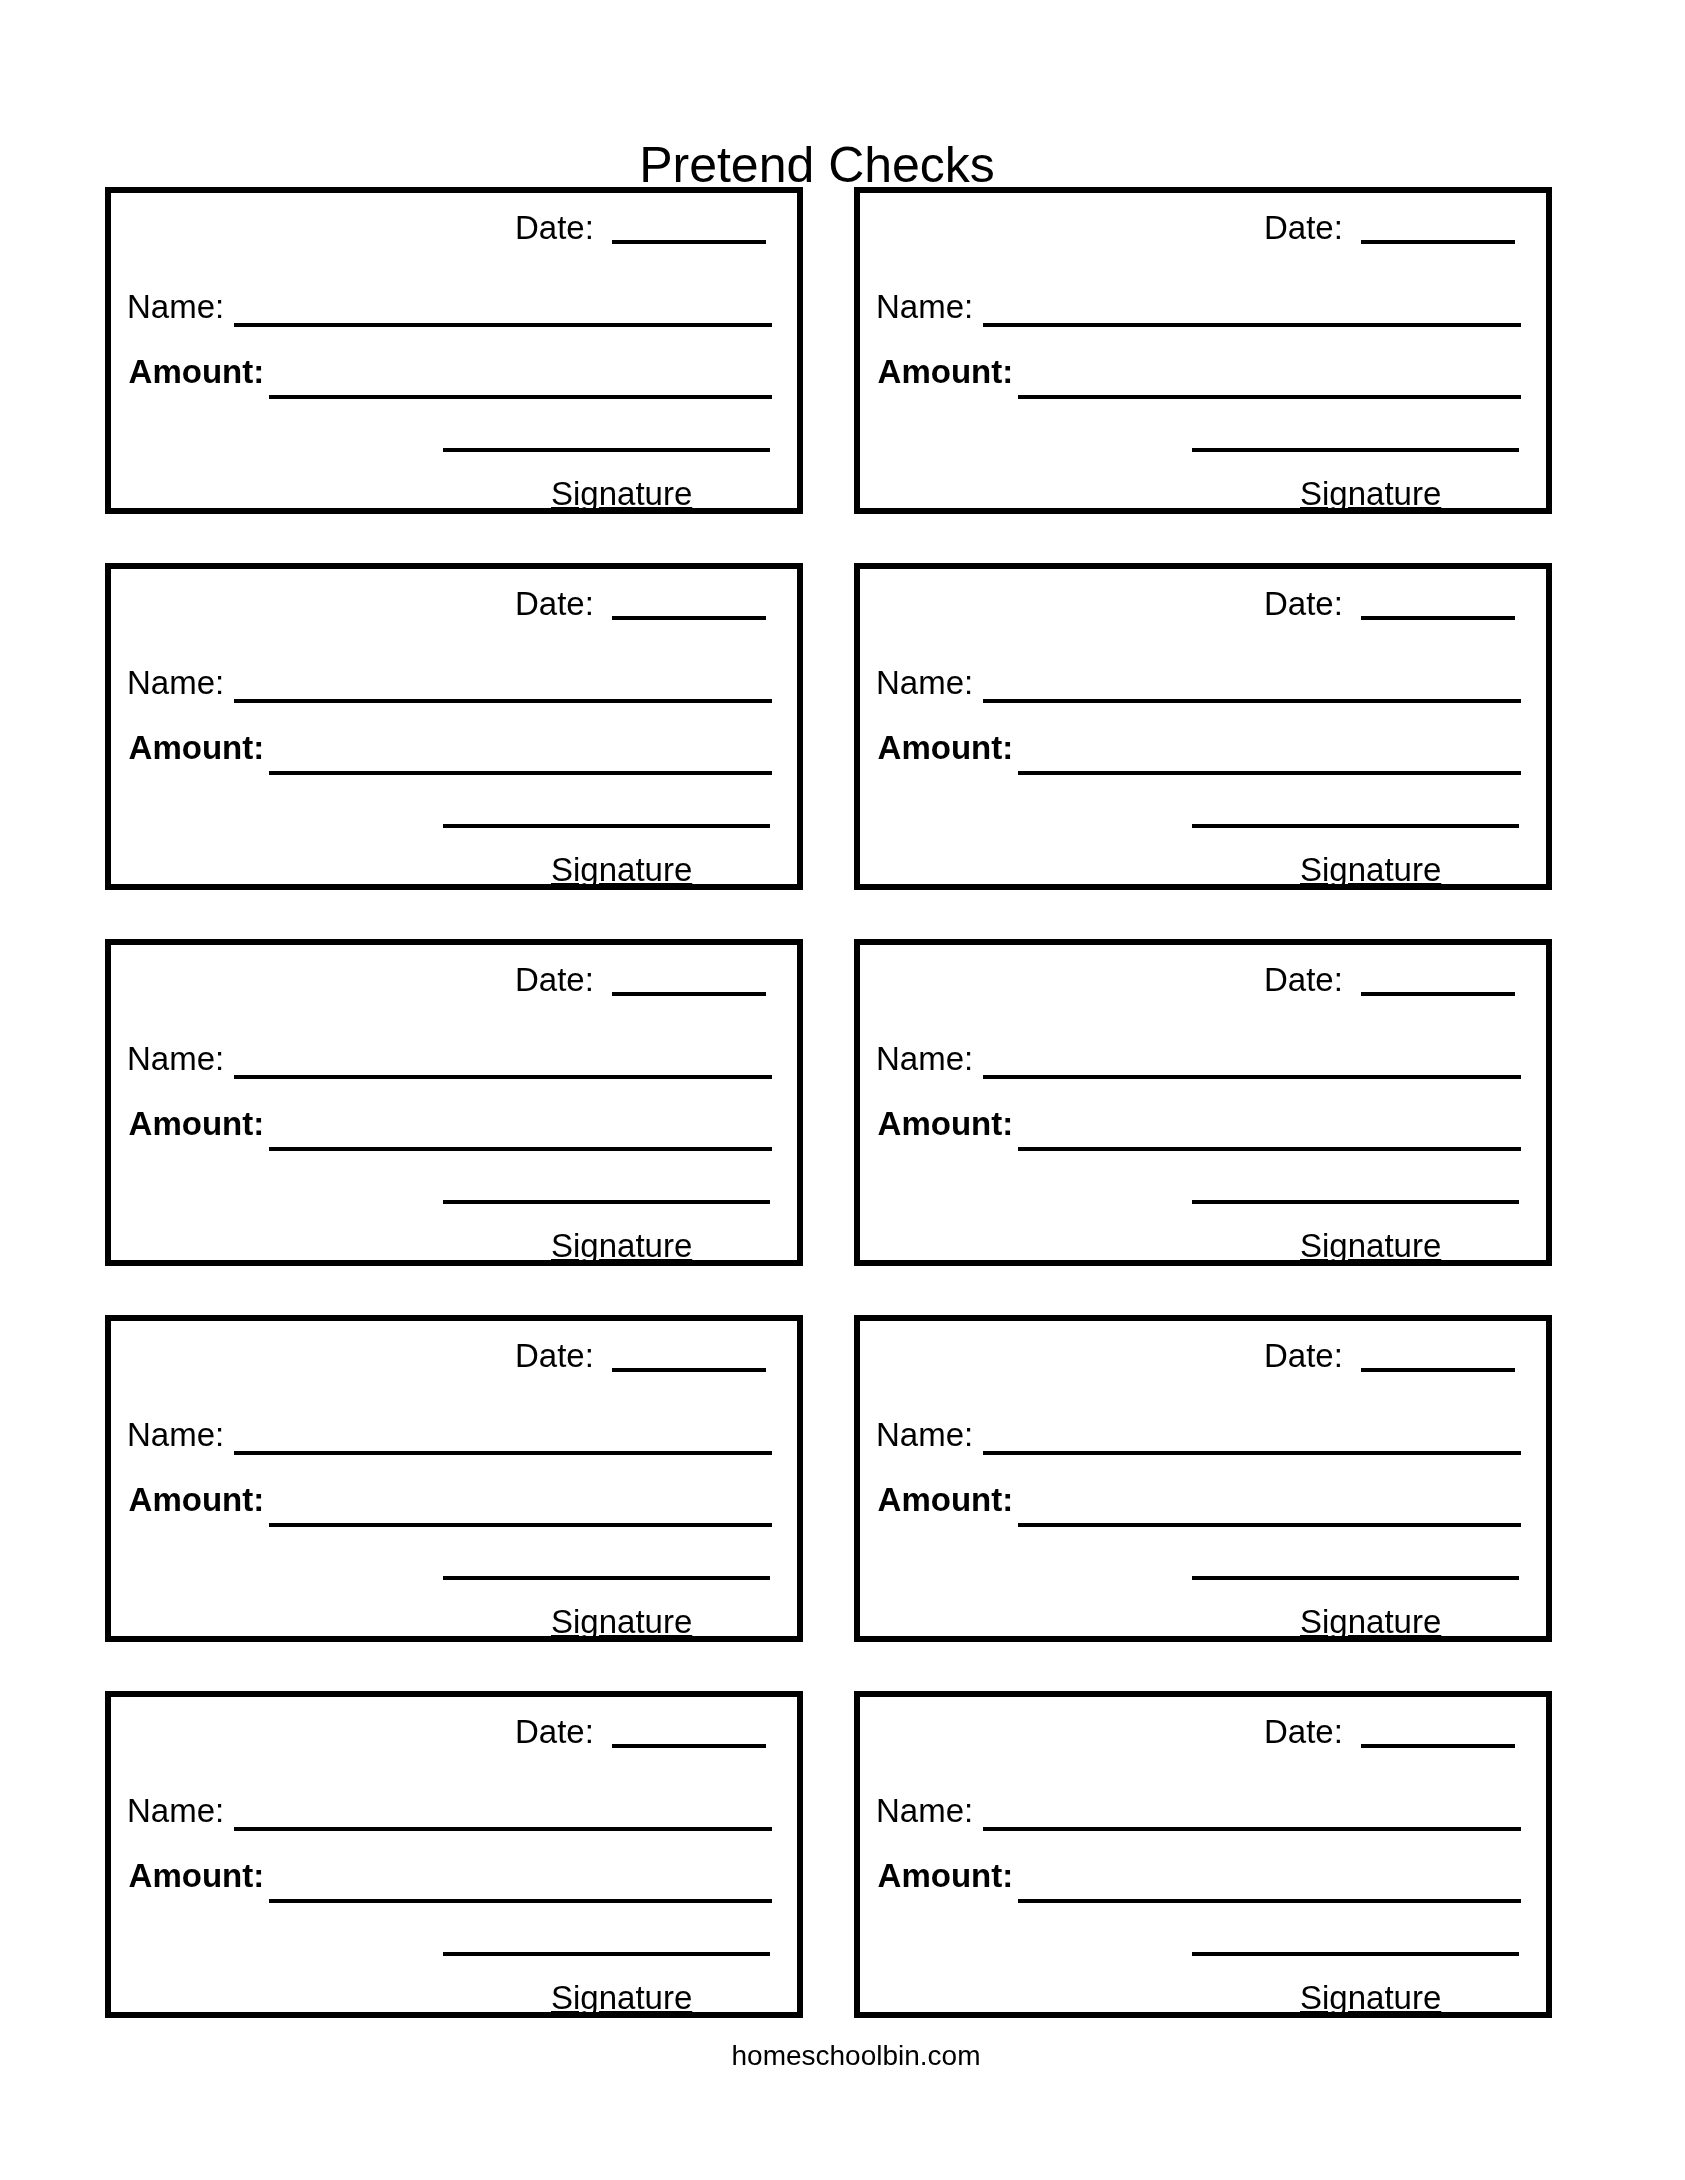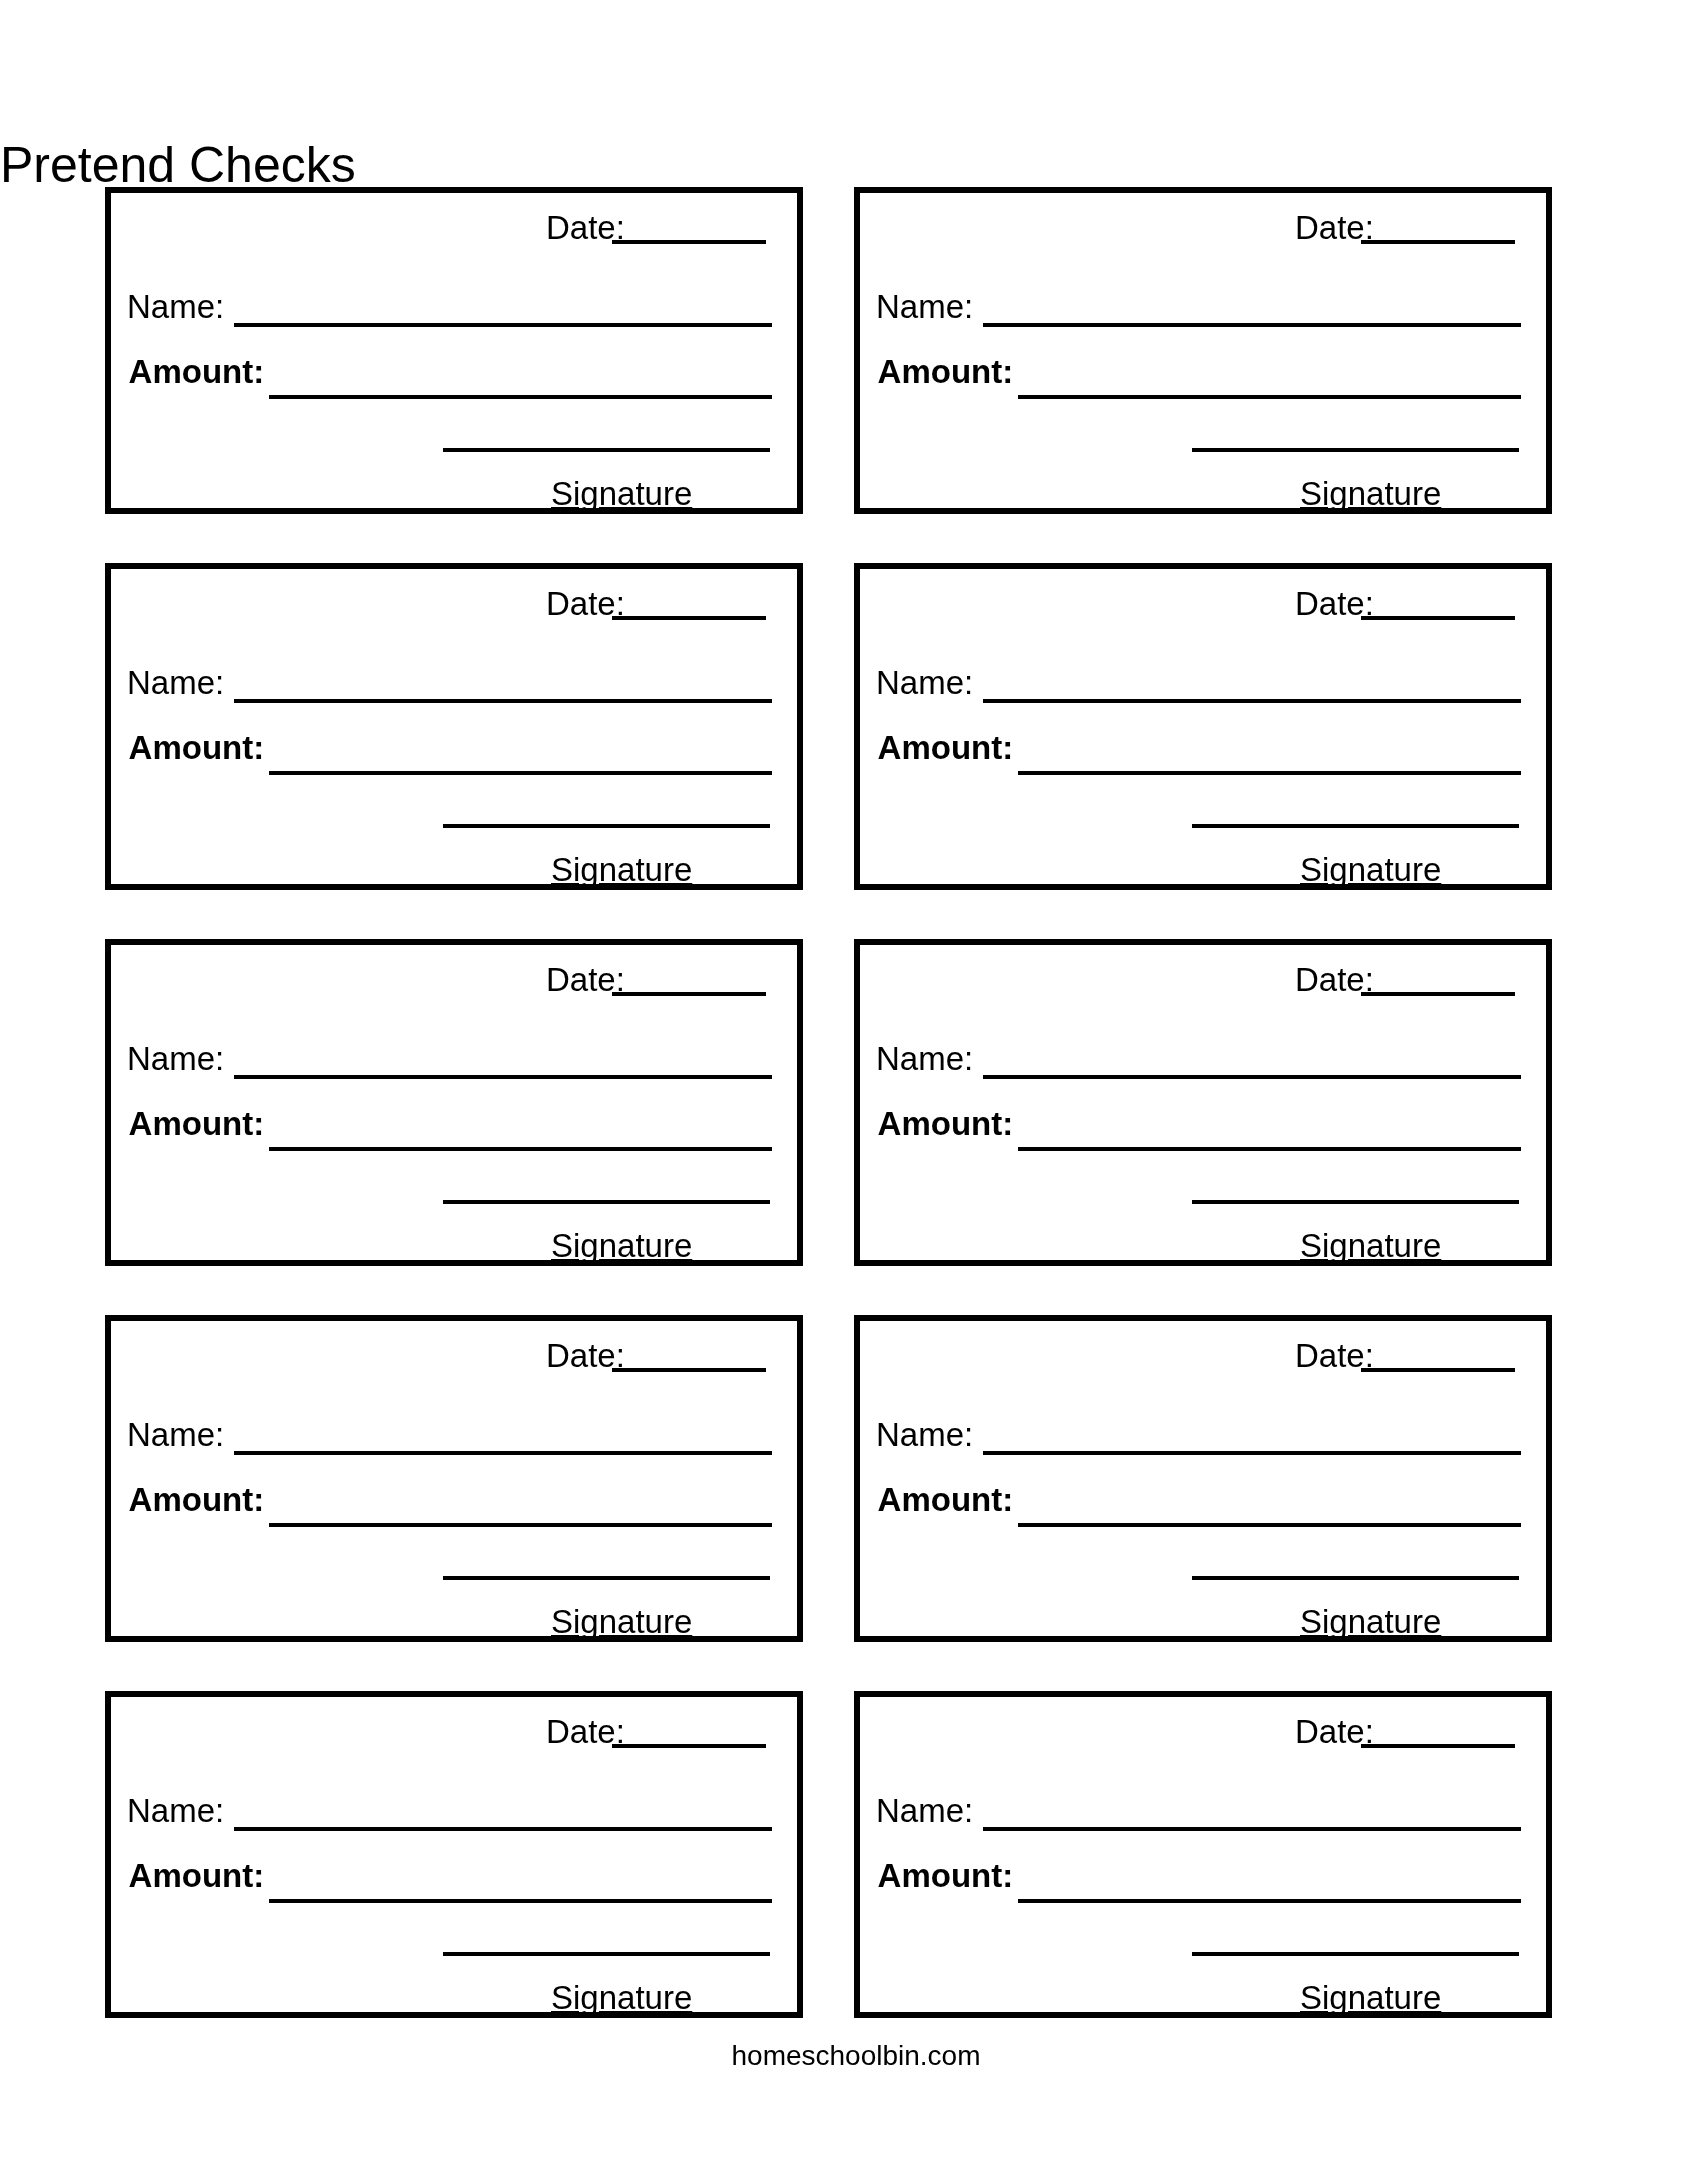--- a/index.html
+++ b/index.html
@@ -18,21 +18,21 @@
     color: var(--ink);
     font-family: "Liberation Sans", sans-serif;
     overflow: hidden;
   }
 
   .page-title {
     position: absolute;
     top: 140px;
     left: 0;
     width: 1634px;
-    text-align: left;
+    text-align: center;
     font-size: 50px;
     line-height: 1;
     white-space: nowrap;
   }
 
   .checks-grid {
     position: absolute;
     left: 105px;
     top: 187px;
     display: grid;
@@ -48,21 +48,21 @@
     border: 6.1px solid var(--ink);
     background: var(--paper);
   }
 
   .lbl {
     position: absolute;
     font-size: 33px;
     line-height: 1;
     white-space: nowrap;
   }
-  .date-lbl      { left: 435px; top: 18.4px;  }
+  .date-lbl      { left: 404px; top: 18.4px;  }
   .name-lbl      { left: 16px;  top: 97px; text-align: center; }
   .amount-lbl    { left: 17.6px;  top: 162px; font-weight: bold; }
   .signature-lbl { left: 440px; top: 284px; text-decoration: underline; }
 
   .blank {
     position: absolute;
     height: 4.4px;
     background: var(--ink);
   }
   .date-blank      { left: 501px; top: 47px;  width: 154px; }

